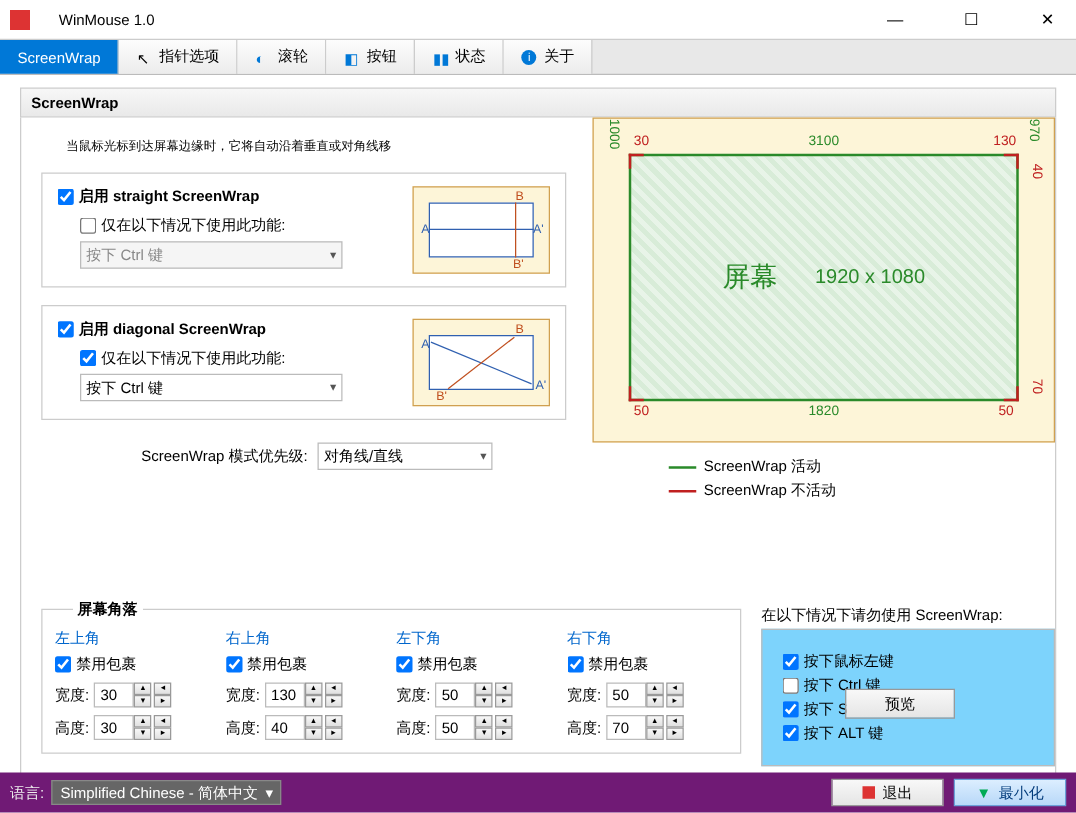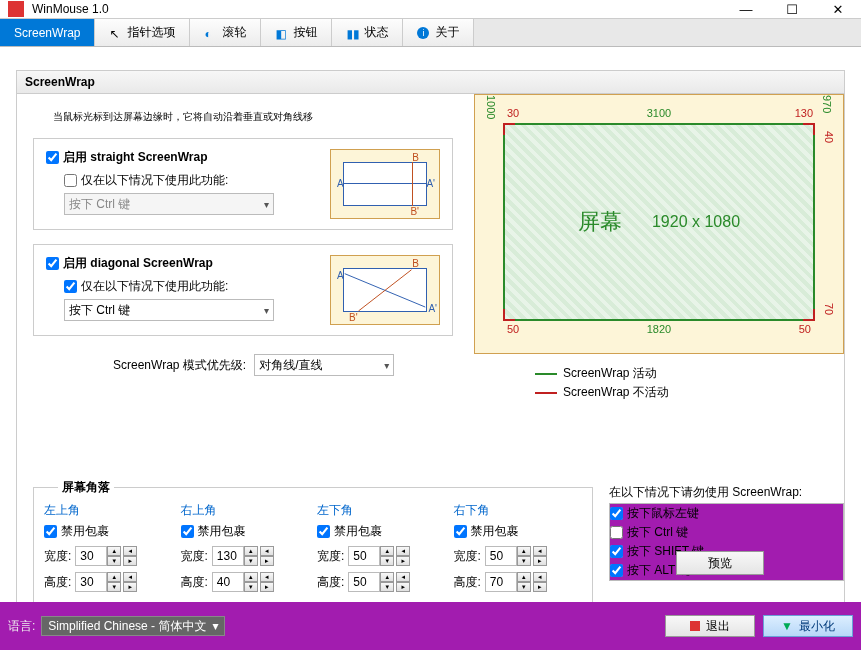--- a/index.html
+++ b/index.html
@@ -1,17 +1,17 @@
 <!DOCTYPE html>
 <html><head>
 <meta charset="utf-8">
 <style>
 * { box-sizing: border-box; margin: 0; padding: 0; font-family: "Microsoft YaHei", "Segoe UI", sans-serif; font-size: 12px; }
 body { background: #fff; width: 861px; height: 650px; overflow: hidden; }
-.titlebar { height: 19px; display: flex; align-items: center; border-bottom: 1px solid #ccc; }
+.titlebar { height: 32px; display: flex; align-items: center; border-bottom: 1px solid #ccc; gap: 15px; }
 .titlebar .icon { width: 16px; height: 16px; background: #d33; margin: 0 8px; display: inline-block; }
 .titlebar .title { flex: 1; font-size: 12px; }
 .titlebar .winbtn { width: 46px; height: 29px; display: flex; align-items: center; justify-content: center; cursor: pointer; font-size: 13px; }
 
 .tabbar { height: 28px; display: flex; background: #e8e8e8; border-bottom: 1px solid #bbb; }
 .tab { padding: 0 14px; display: flex; align-items: center; gap: 6px; border-right: 1px solid #ccc; cursor: pointer; font-size: 12px; }
 .tab .ticon { width: 12px; height: 12px; display: inline-block; }
 .tab.active { background: #0078d7; color: #fff; }
 .tab:not(.active) { background: linear-gradient(#fdfdfd,#ececec); }
 
@@ -39,39 +39,39 @@
 .screenviz .scr .lbl2{font-size:16px;color:#2a8a2a;}
 .screenviz .num{position:absolute;font-size:11px;color:#2a8a2a;}
 .screenviz .numr{color:#c02020;}
 .screenviz .corner{position:absolute;width:12px;height:12px;border:2px solid #c02020;}
 .screenviz .legend{position:absolute;left:60px;bottom:-50px;font-size:11px;}
 .screenviz .legend div{display:flex;align-items:center;gap:6px;margin:2px 0;}
 .screenviz .legend .ln{width:22px;height:0;border-top:2px solid;}
 
 .exclbox{position:absolute;right:0;top:390px;width:235px;}
 .exclbox .lbl{font-size:12px;margin-bottom:2px;}
-.exclbox .list{border:1px solid #bbb;padding:0;background:#a21caf;}
+.exclbox .list{border:1px solid #bbb;padding:16px;background:#7dd3fc;}
 .exclbox .list label{display:flex;align-items:center;gap:4px;font-size:12px;padding:1px 0;}
 
 .preview-btn{position:absolute;right:80px;bottom:48px;width:88px;height:24px;border:1px solid #999;background:linear-gradient(#f8f8f8,#e5e5e5);display:flex;align-items:center;justify-content:center;cursor:pointer;}
 
 fieldset.corners{position:absolute;left:16px;bottom:20px;width:560px;border:1px solid #ccc;padding:6px 10px 10px 10px;}
 fieldset.corners legend{font-size:12px;font-weight:bold;padding:0 4px;margin-left:14px;}
 .corners-row{display:flex;gap:8px;}
 .corner-col{flex:1;}
 .corner-col .h{color:#0066cc;font-size:12px;margin-bottom:4px;}
 .spin-row{display:flex;align-items:center;gap:4px;margin-top:6px;font-size:12px;}
 .spin{display:flex;align-items:center;}
 .spin input{width:32px;height:20px;border:1px solid #bbb;text-align:left;padding:0 4px;font-size:12px;}
 .spin .btns{display:flex;flex-direction:column;width:14px;}
 .spin .btns span{height:10px;border:1px solid #999;background:linear-gradient(#f8f8f8,#e0e0e0);font-size:7px;line-height:8px;text-align:center;cursor:pointer;user-select:none;}
 .spin .nudge{display:flex;flex-direction:column;width:14px;margin-left:2px;}
 .spin .nudge span{height:10px;border:1px solid #999;background:linear-gradient(#f8f8f8,#e0e0e0);font-size:7px;line-height:8px;text-align:center;cursor:pointer;}
 
-.footer{position:absolute;left:0;right:0;bottom:0;height:48px;background:#a21caf;display:flex;align-items:center;padding:0 8px;color:#eee;}
+.footer{position:absolute;left:0;right:0;bottom:0;height:32px;background:#701a75;display:flex;align-items:center;padding:0 8px;color:#eee;}
 .footer .langsel{margin-left:6px;border:1px solid #888;background:#666;color:#fff;height:20px;padding:0 6px;display:flex;align-items:center;gap:6px;cursor:pointer;font-size:11px;}
 .footer .spacer{flex:1;}
 .footer .fbtn{width:90px;height:22px;border:1px solid #999;display:flex;align-items:center;justify-content:center;gap:6px;cursor:pointer;margin-left:8px;font-size:12px;}
 .footer .fbtn.exit{background:linear-gradient(#f8f8f8,#e5e5e5);color:#000;}
 .footer .fbtn.min{background:linear-gradient(#dceeff,#b8d8f8);color:#003a7a;border-color:#6aa0d8;}
 .footer .fbtn .sq{width:10px;height:10px;}
 </style>
 </head>
 <body>
 

